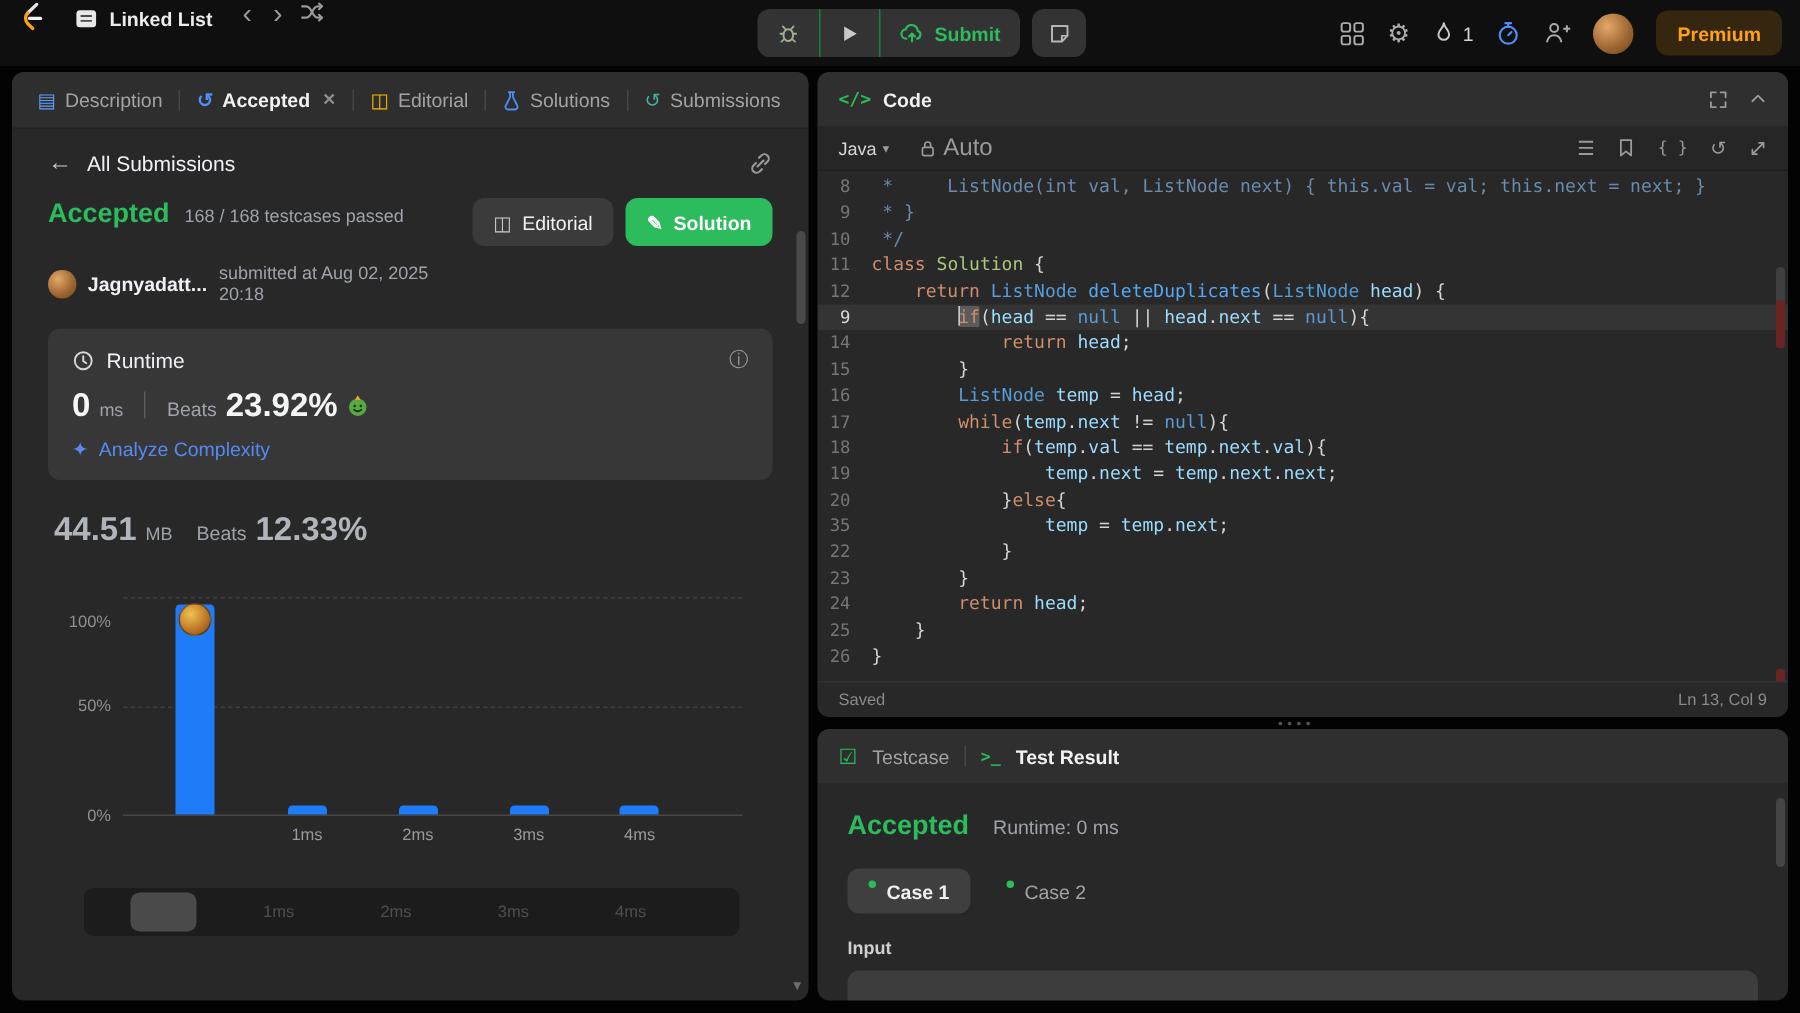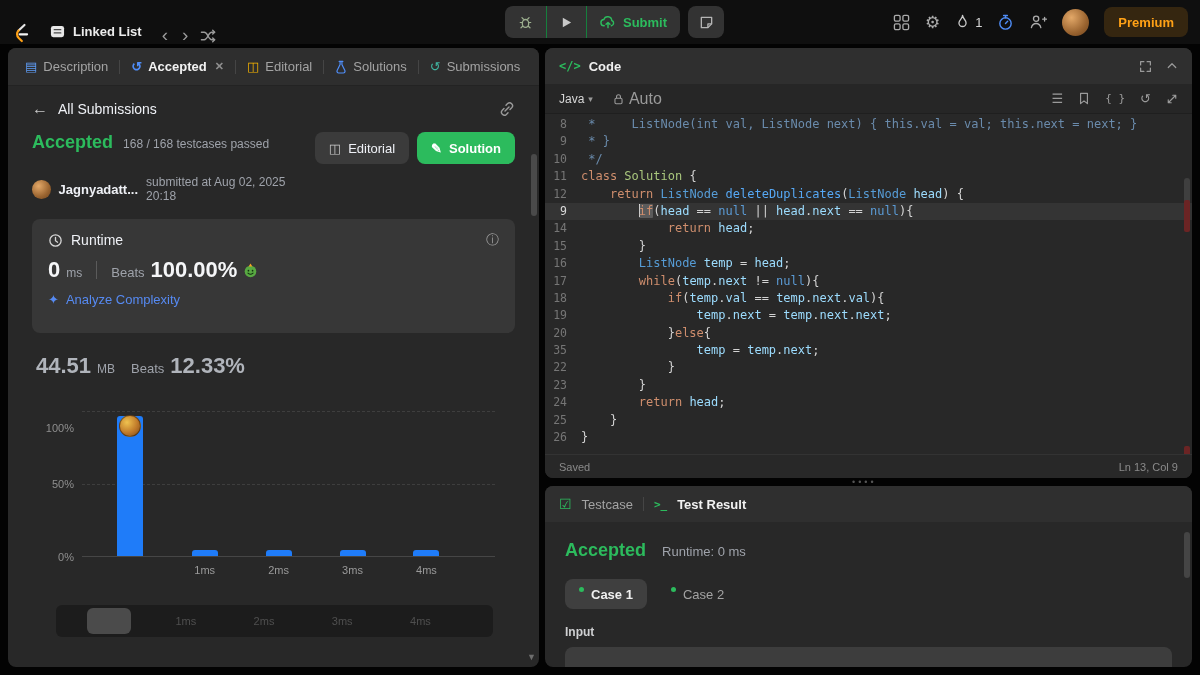--- a/index.html
+++ b/index.html
@@ -2,21 +2,21 @@
 <html><head>
 <meta charset="utf-8">
 <style>
   html,body{margin:0;padding:0;background:#000;}
   .stage,.stage *{box-sizing:border-box;}
   .stage{position:relative;width:1200px;height:675px;background:#030303;overflow:hidden;
          font-family:"Liberation Sans",sans-serif;color:#eff1f6;-webkit-font-smoothing:antialiased;}
 
   
   .topbar{position:absolute;left:0;top:0;width:1200px;height:44px;background:#0f0f0f;}
-  .tb-left{position:absolute;left:10px;top:0;height:44px;display:flex;align-items:flex-end;gap:10px;}
+  .tb-left{position:absolute;left:10px;top:0;height:44px;display:flex;align-items:flex-start;gap:10px;}
   .plist{display:flex;align-items:center;gap:8px;padding:5px 8px;border-radius:6px;color:#ececec;
          font-size:13px;font-weight:600;cursor:pointer;}
   .navchev{color:#9a9a9a;font-size:19px;line-height:1;padding:0 2px;cursor:pointer;}
   .tb-center{position:absolute;left:505px;top:6px;display:flex;align-items:center;}
   .run-group{display:flex;height:32px;background:#333;border-radius:8px;overflow:hidden;}
   .seg{display:flex;align-items:center;justify-content:center;padding:0 13px;gap:7px;cursor:pointer;}
   .seg + .seg{border-left:1px solid #15803d;}
   .seg.submit{color:#2cbb5d;font-size:13px;font-weight:700;}
   .note-pill{width:36px;height:32px;background:#333;border-radius:8px;margin-left:8px;display:flex;
              align-items:center;justify-content:center;cursor:pointer;}
@@ -54,21 +54,21 @@
   .userrow{display:flex;align-items:center;gap:8px;margin-top:22px;}
   .mini-avatar{width:19px;height:19px;border-radius:50%;
        background:radial-gradient(circle at 35% 32%,#e3a868,#9a6430 60%,#6d421c);}
   .uname{font-size:13px;font-weight:700;color:#eff1f6;}
   .usub{font-size:12px;color:#9fa3ab;}
   .btns{display:flex;gap:8px;}
   .btn{display:flex;align-items:center;gap:7px;height:32px;padding:0 14px;border-radius:8px;
        font-size:13px;cursor:pointer;}
   .btn-dark{background:rgba(255,255,255,.09);color:#eff1f6;}
   .btn-green{background:#2cbb5d;color:#fff;font-weight:600;}
-  .rt-card{margin-top:16px;background:rgba(255,255,255,.07);border-radius:8px;padding:12px 16px 26px;}
+  .rt-card{margin-top:16px;background:rgba(255,255,255,.07);border-radius:8px;padding:12px 16px 13px;}
   .card-head{display:flex;align-items:center;gap:8px;font-size:14px;font-weight:500;color:#eff1f6;}
   .card-head .inf{margin-left:auto;color:#9a9a9a;font-size:13px;cursor:pointer;}
   .valrow{display:flex;align-items:baseline;gap:6px;margin-top:8px;}
   .big{font-size:22px;font-weight:700;color:#f5f6f8;}
   .big.dim{color:#b0b4bb;}
   .unit{font-size:12px;color:#9fa3ab;}
   .vsep{width:1px;height:18px;background:rgba(255,255,255,.18);margin:0 8px;align-self:center;}
   .beats{font-size:13px;color:#9fa3ab;}
   .analyze{display:flex;align-items:center;gap:7px;margin-top:9px;color:#568af2;font-size:13px;cursor:pointer;}
   .mem{margin-top:20px;padding:0 4px;}
@@ -306,21 +306,21 @@
             <path d="M8 4.8v3.4l2.2 1.6" stroke="#d6d6d6" stroke-width="1.4" fill="none" stroke-linecap="round"></path>
           </svg>
           <span>Runtime</span>
           <span class="inf">ⓘ</span>
         </div>
         <div class="valrow">
           <span class="big">0</span>
           <span class="unit">ms</span>
           <div class="vsep"></div>
           <span class="beats">Beats</span>
-          <span class="big">100.00%</span>
+          <span class="big">23.92%</span>
           <svg width="15" height="15" viewBox="0 0 16 16" style="align-self:center">
             <circle cx="8" cy="9" r="6.2" fill="#58a942"></circle>
             <circle cx="5.8" cy="8.2" r="0.9" fill="#11300f"></circle>
             <circle cx="10.2" cy="8.2" r="0.9" fill="#11300f"></circle>
             <path d="M5.3 10.8c1.7 1.5 3.7 1.5 5.4 0" stroke="#11300f" stroke-width="1.1" fill="none" stroke-linecap="round"></path>
             <path d="M8 0.5l2 3.2H6z" fill="#f5a623"></path>
           </svg>
         </div>
         <div class="analyze">
           <span>✦</span>

